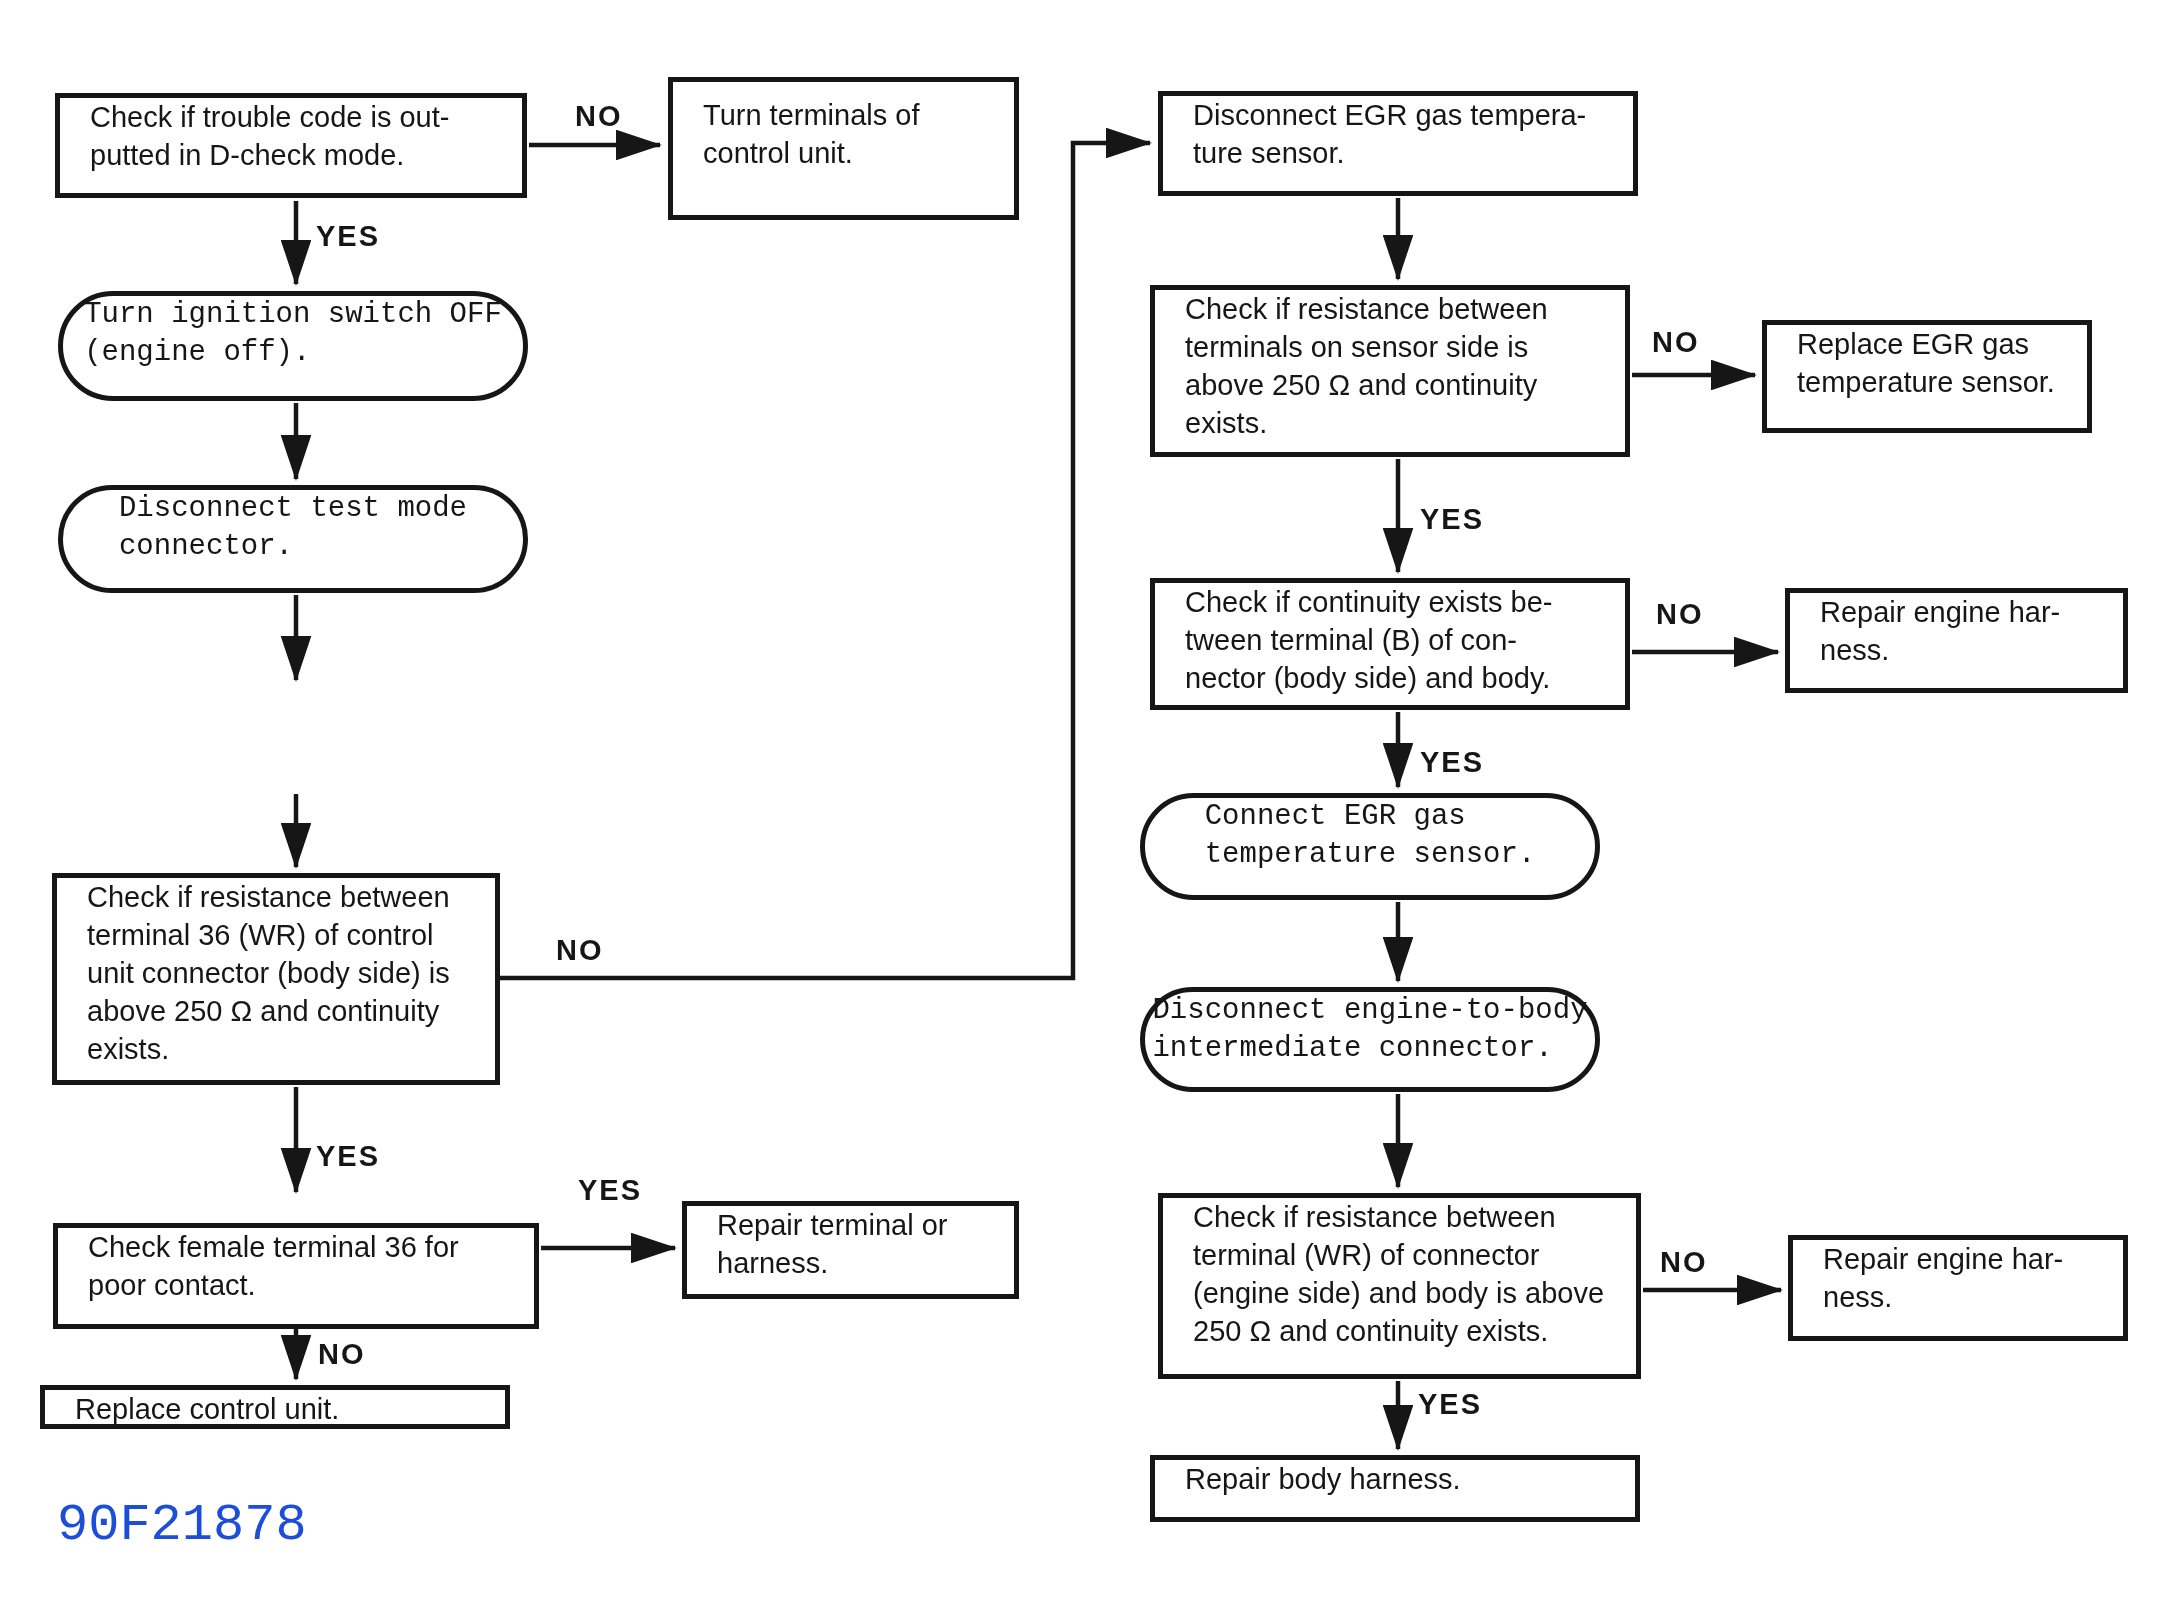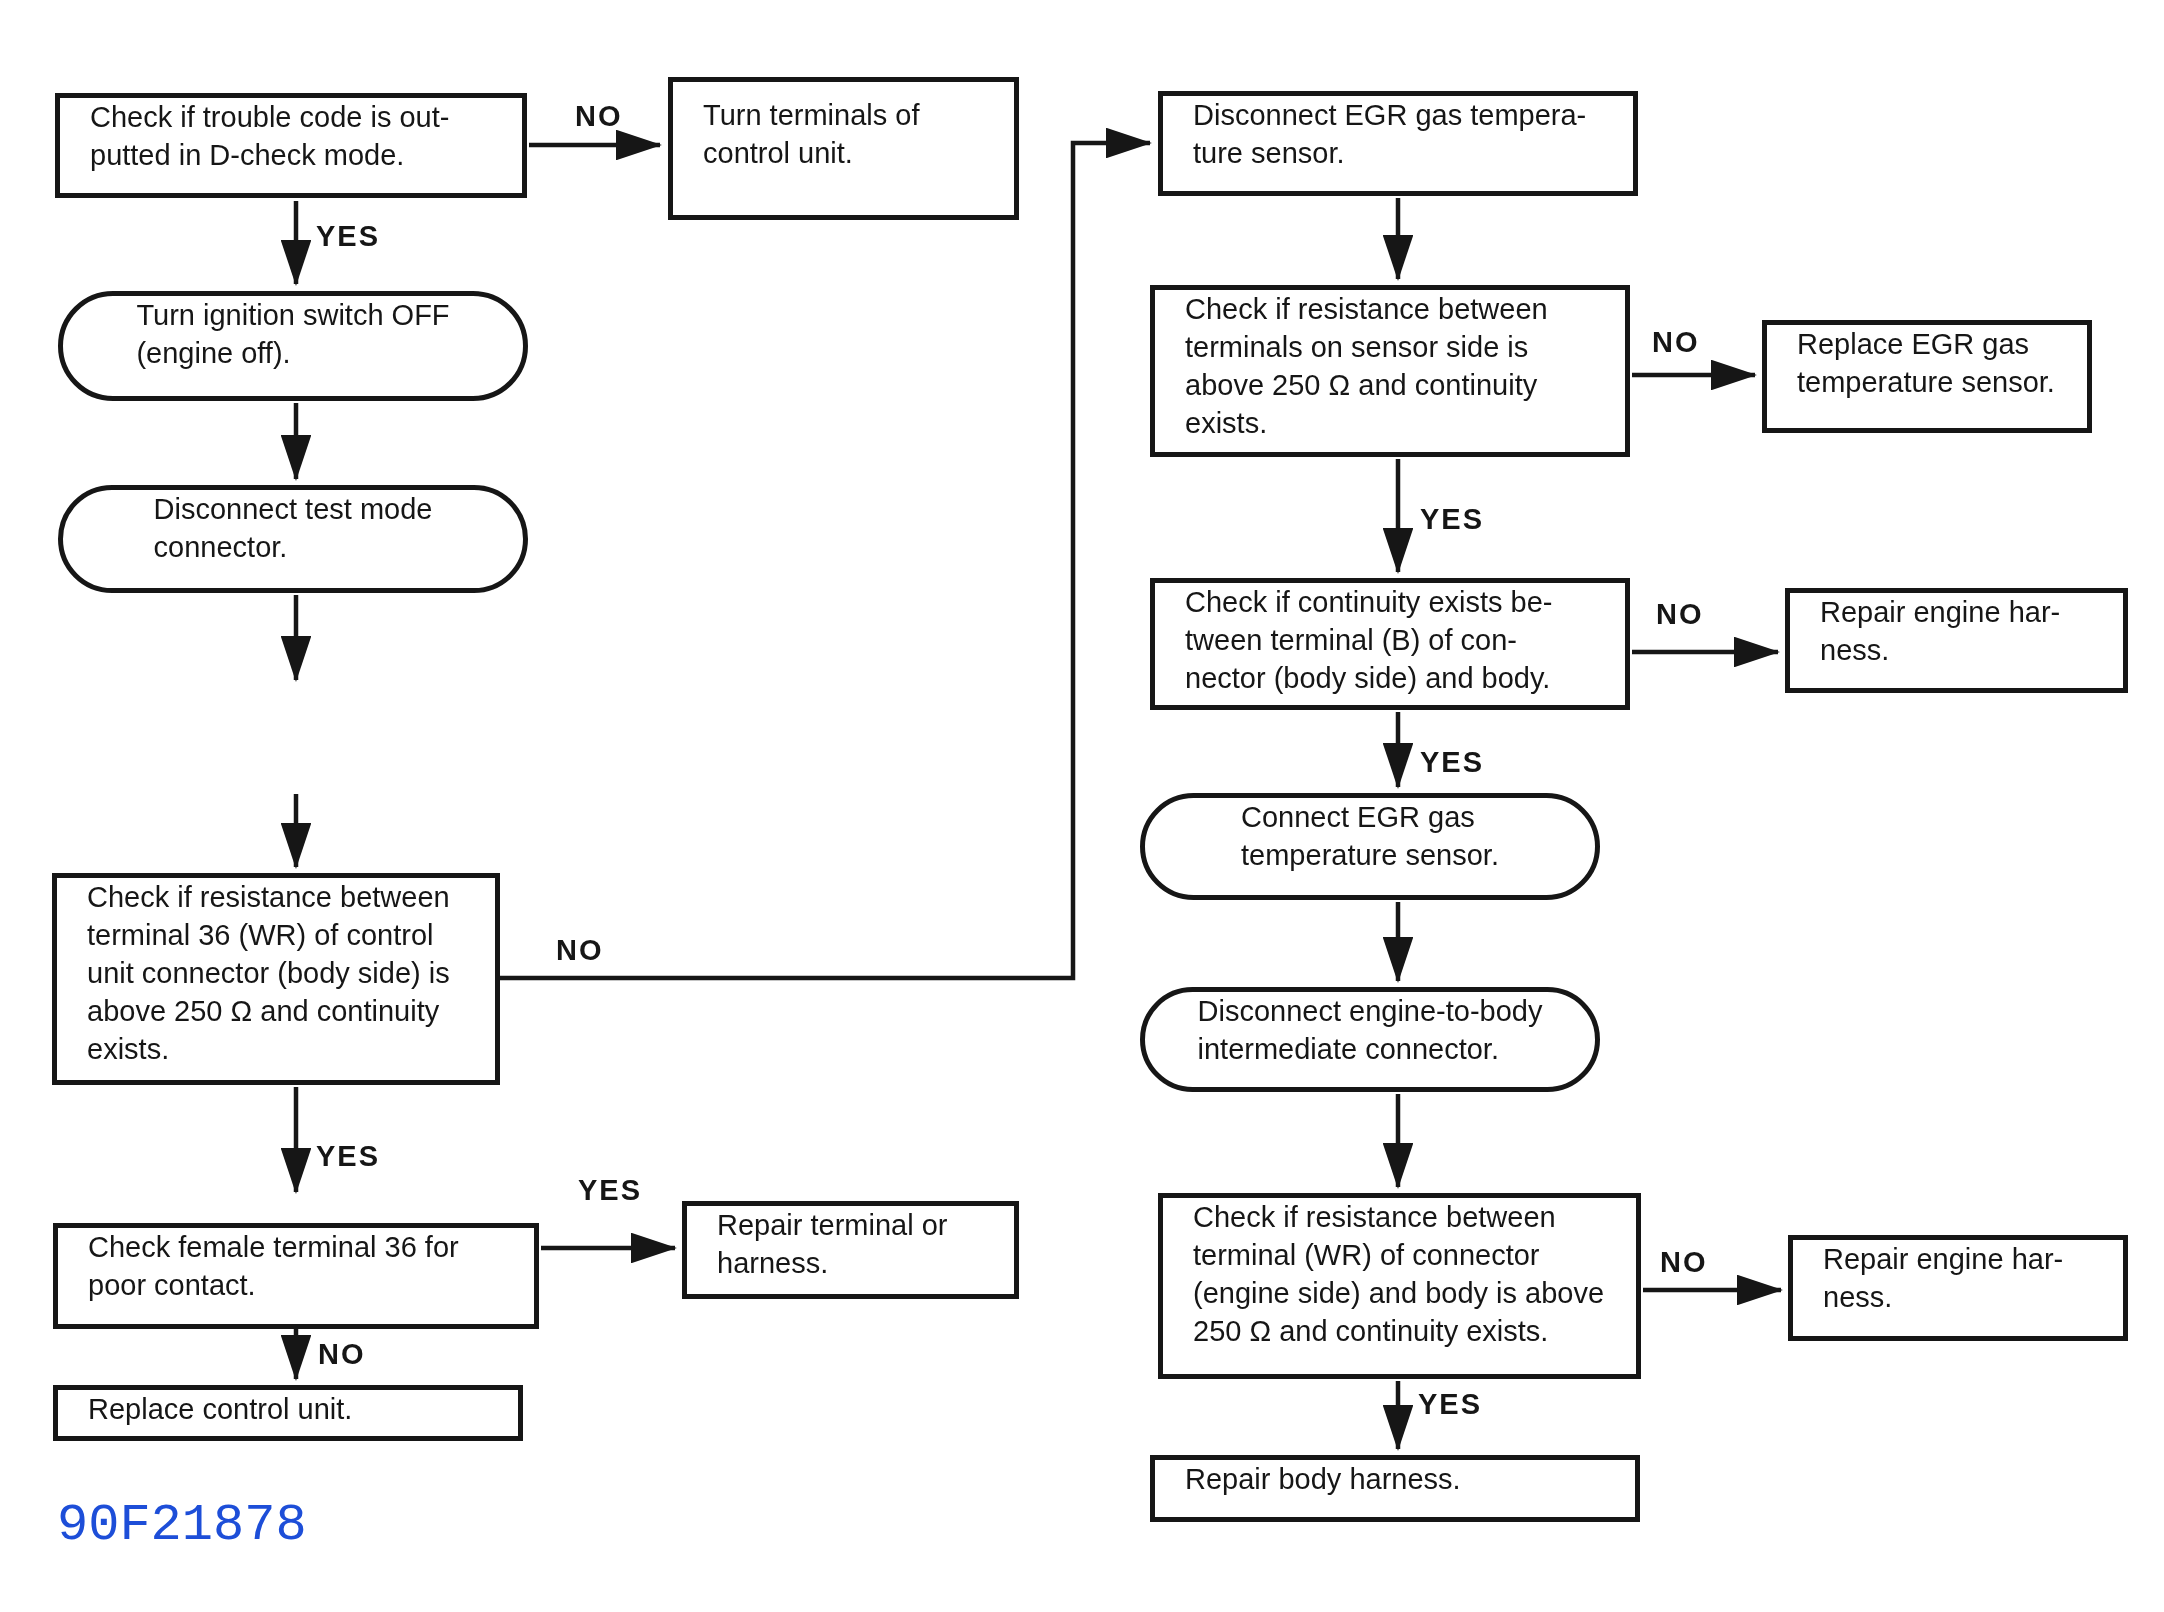--- a/index.html
+++ b/index.html
@@ -8,21 +8,21 @@
     font-family:"Liberation Sans",sans-serif;color:#161616;overflow:hidden;
   }
   #connector-layer{position:absolute;left:0;top:0;width:2164px;height:1612px;pointer-events:none;}
   #connector-layer polyline{fill:none;stroke:#161616;stroke-width:4.5;}
   .node{
     position:absolute;display:flex;flex-direction:column;
     border:5px solid #161616;box-sizing:border-box;background:#ffffff;
     font-size:29px;line-height:38px;
   }
   .node.rect{align-items:flex-start;padding-left:30px;padding-right:8px;}
-  .node.stadium{border-radius:62px;align-items:center;padding-left:12px;padding-right:12px;}
+  .node.stadium{border-radius:62px;align-items:center;padding-left:12px;padding-right:12px;font-family:Liberation Mono, monospace;}
   .node.vtop{justify-content:flex-start;padding-top:14px;}
   .node .txt{text-align:left;}
   .node .line{display:block;white-space:nowrap;}
   .branch-label{
     position:absolute;font-weight:700;font-size:29px;letter-spacing:2px;
     white-space:nowrap;color:#161616;
   }
   #figure-code{
     position:absolute;left:57px;top:1496px;
     font-family:Liberation Mono, monospace;font-size:52px;color:#1d4ed8;
@@ -96,21 +96,21 @@
         <span class="line">Check female terminal 36 for</span>
         <span class="line">poor contact.</span>
       </div>
     </div>
     <div class="node rect" style="left: 682px; top: 1201px; width: 337px; height: 98px;">
       <div class="txt">
         <span class="line">Repair terminal or</span>
         <span class="line">harness.</span>
       </div>
     </div>
-    <div class="node rect" style="left: 53px; top: 1385px; width: 470px; height: 56px;">
+    <div class="node rect" style="left: 40px; top: 1385px; width: 470px; height: 44px;">
       <div class="txt">
         <span class="line">Replace control unit.</span>
       </div>
     </div>
     <div class="node rect" style="left: 1158px; top: 91px; width: 480px; height: 105px;">
       <div class="txt">
         <span class="line">Disconnect EGR gas tempera-</span>
         <span class="line">ture sensor.</span>
       </div>
     </div>

